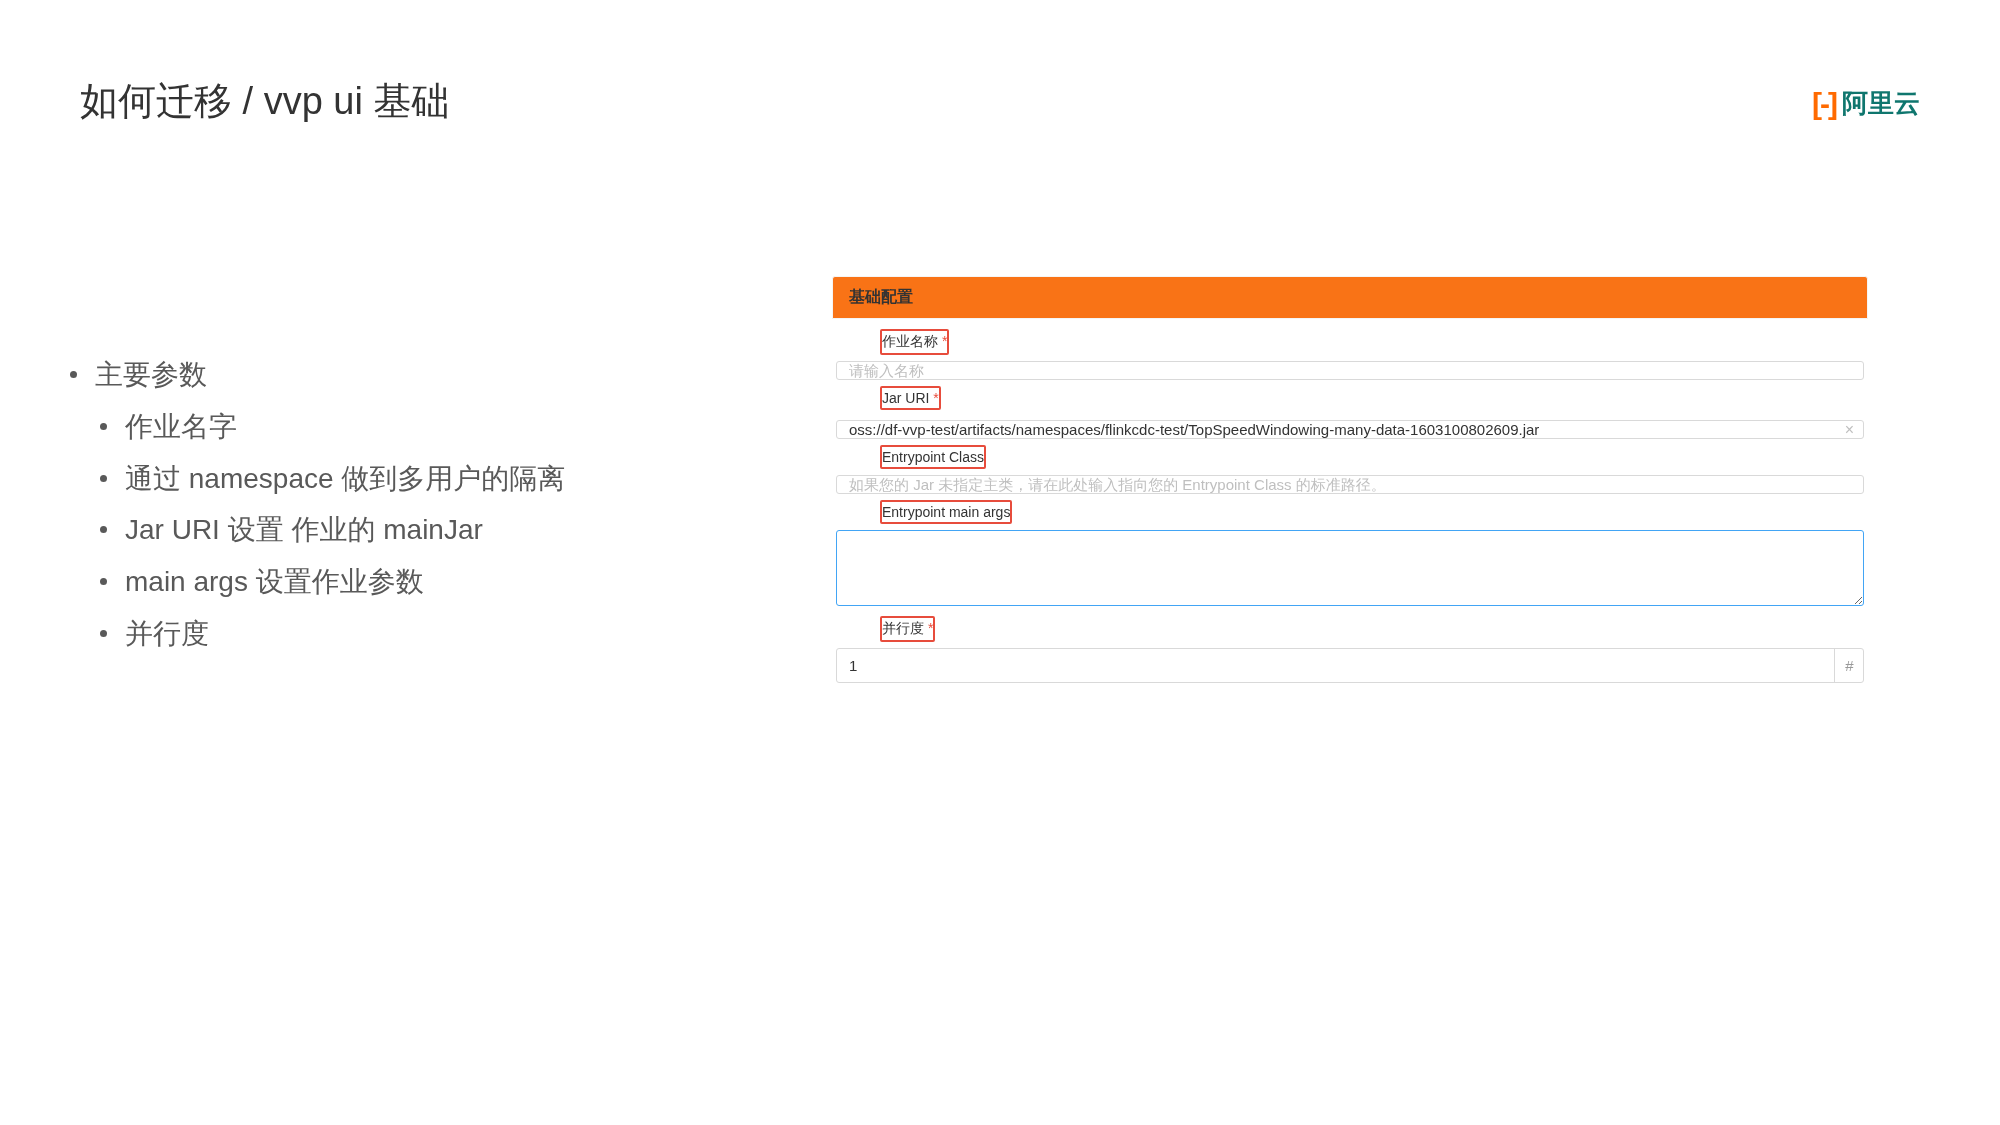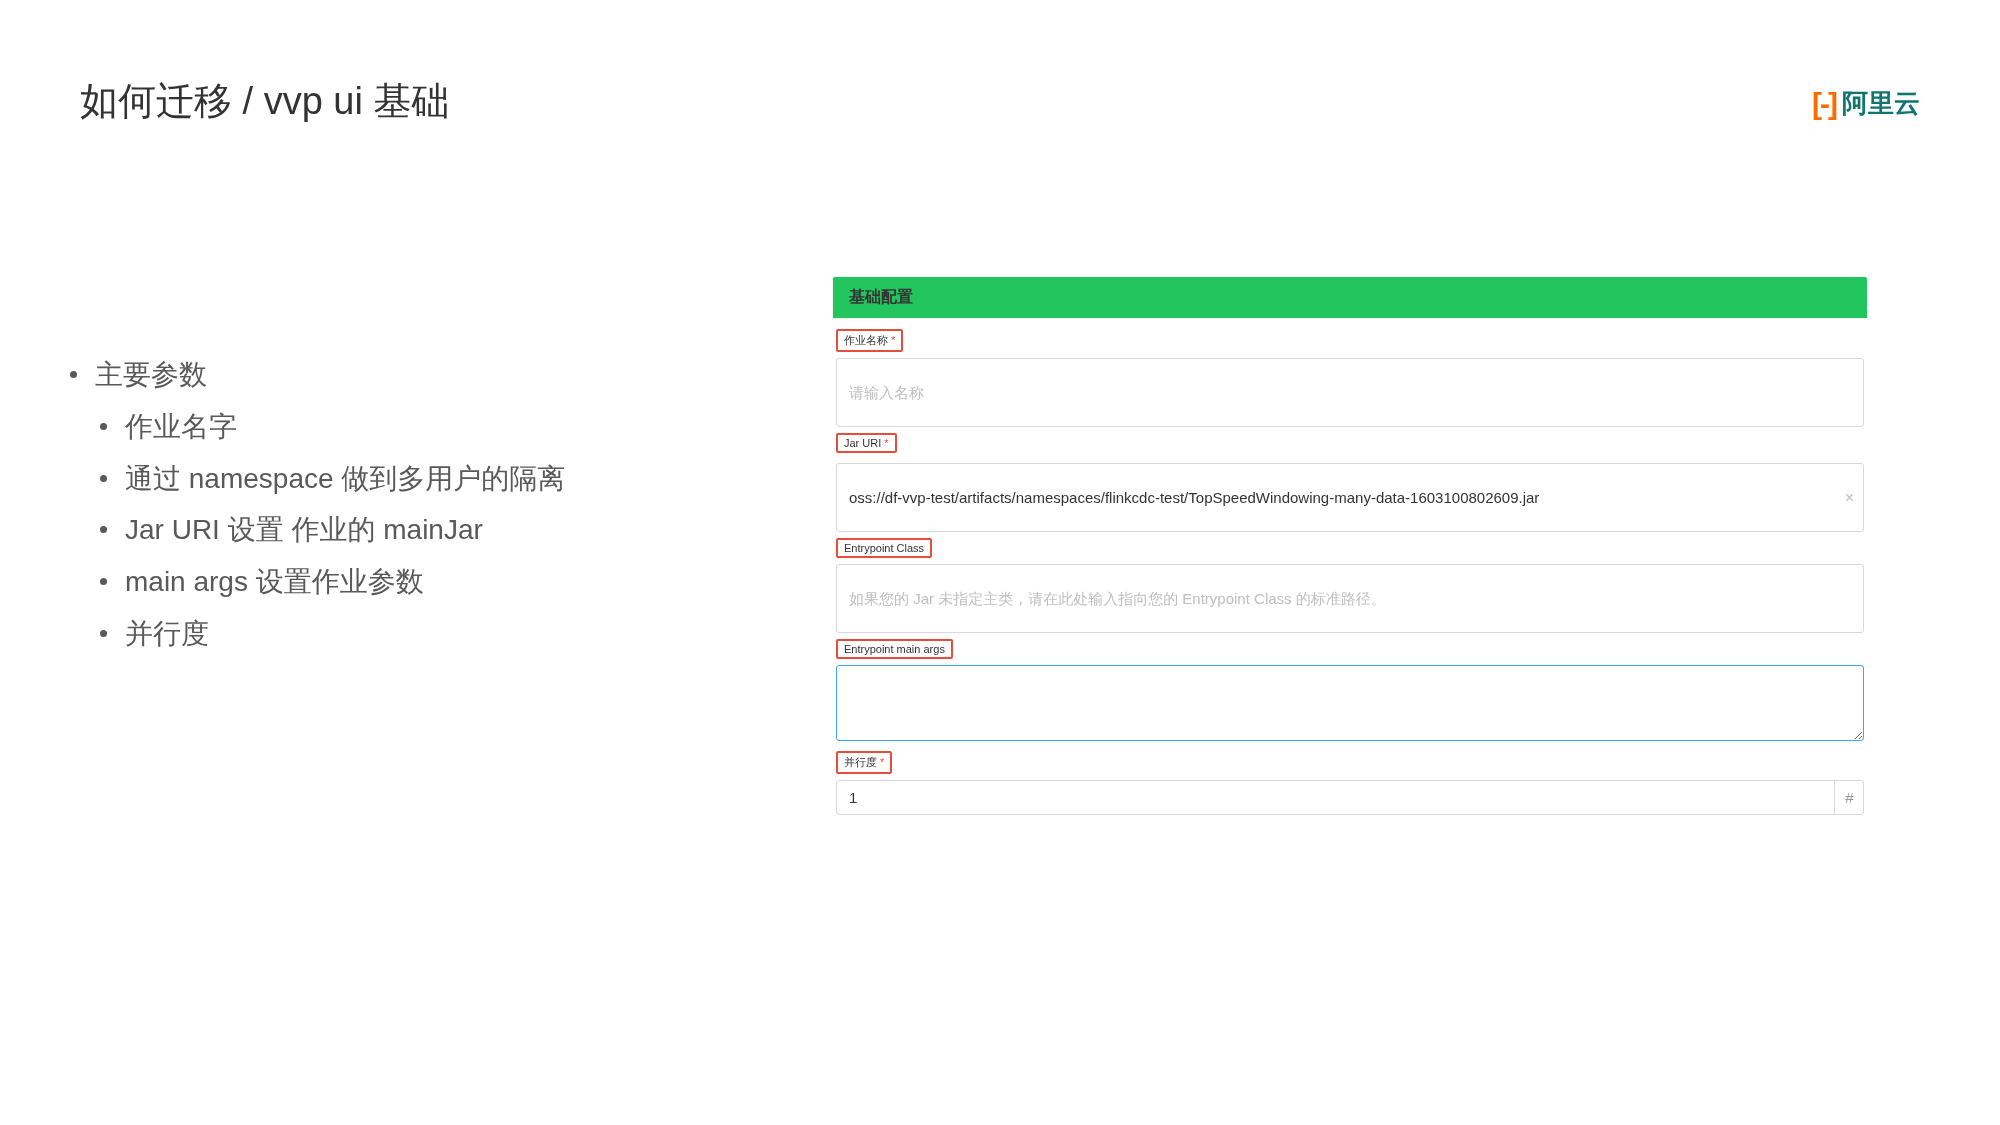--- a/index.html
+++ b/index.html
@@ -80,48 +80,49 @@
     }
     .form-panel {
       position: absolute;
       top: 276px;
       left: 832px;
       width: 1036px;
       font-size: 16px;
       color: #333;
     }
     .panel-header {
-      background: #22c55e;
+      background: #f97316;
       padding: 10px 16px;
       font-weight: 600;
       border: 1px solid #f5f5f5;
       border-radius: 3px 3px 0 0;
     }
     .form-body {
       padding: 4px 4px;
     }
     .field {
       margin-top: 6px;
     }
     .field-label {
       display: inline-block;
       border: 2px solid #e74c3c;
-      padding: 2px 6px;
-      font-size: 11px;
+      padding: 2px 0;
+      font-size: 14px;
       color: #333;
       background: #fff;
       border-radius: 2px;
+      margin-left: 44px;
     }
     .required-star {
       color: #e74c3c;
     }
     .text-input {
       width: 100%;
       margin-top: 6px;
-      padding: 25px 12px;
+      padding: 0 12px;
       border: 1px solid #d9d9d9;
       border-radius: 3px;
       font-size: 15px;
       color: #333;
       background: #fff;
     }
     .text-input::placeholder {
       color: #bfbfbf;
     }
     .input-with-clear {

